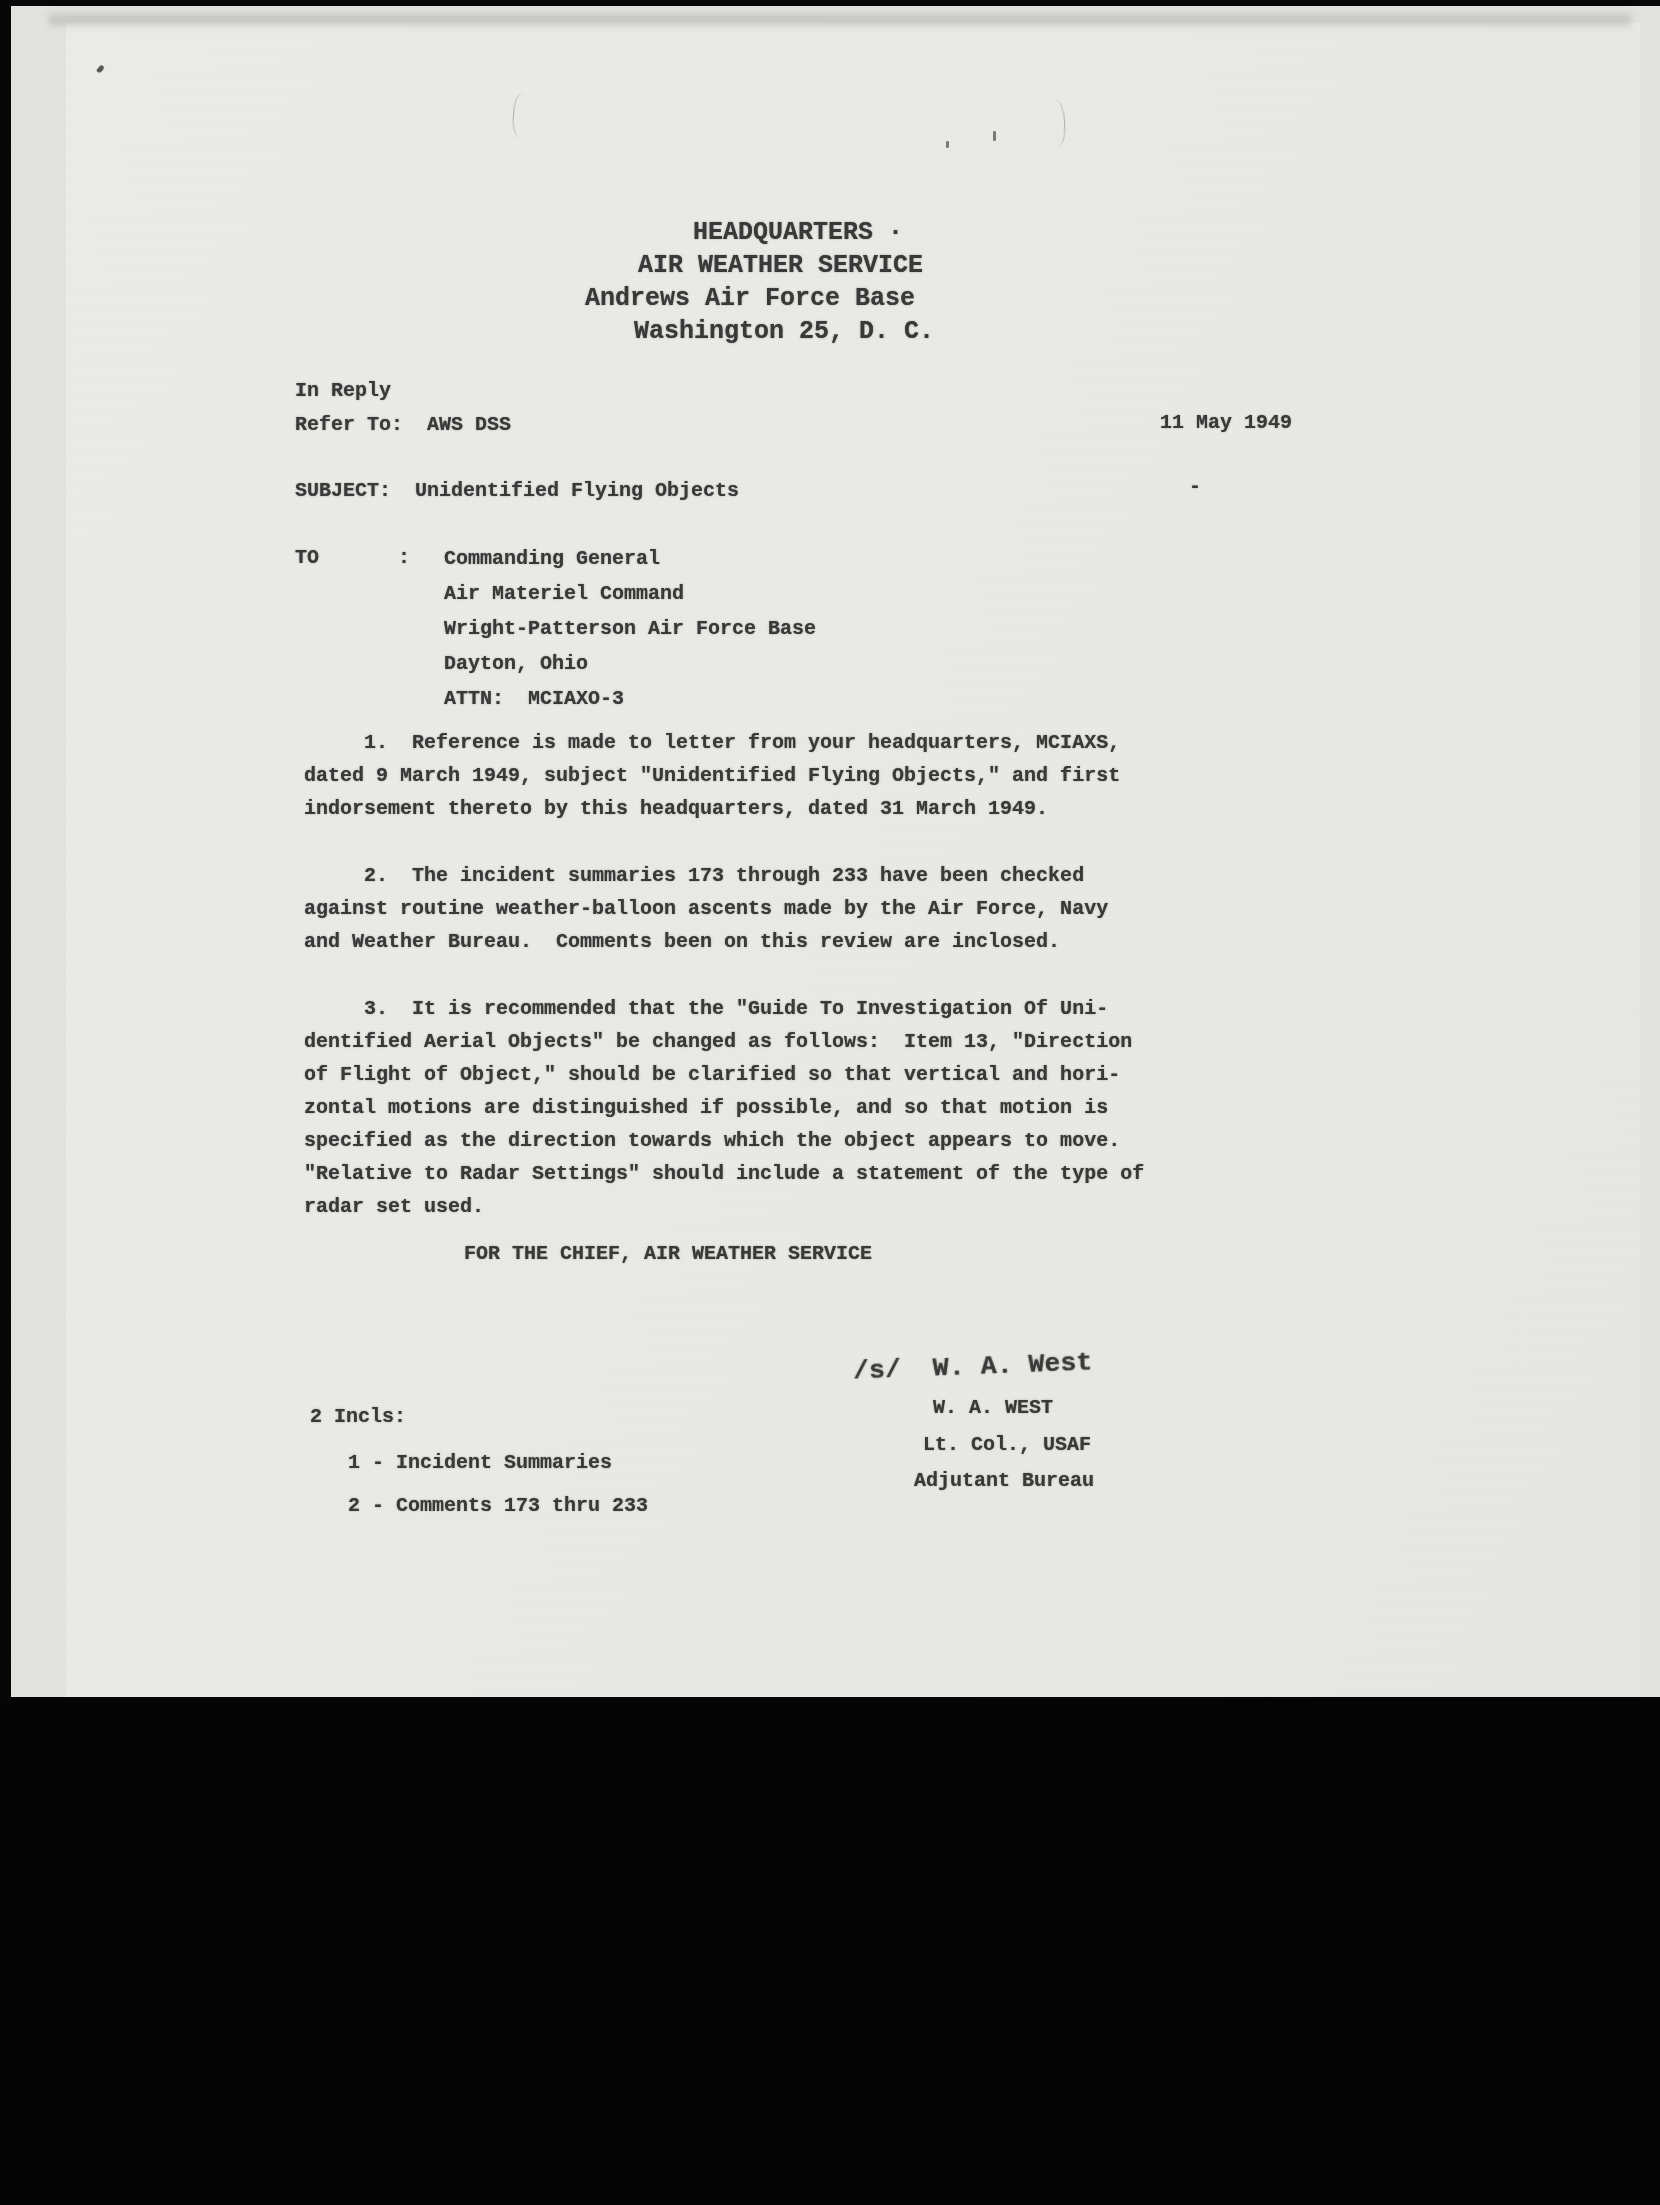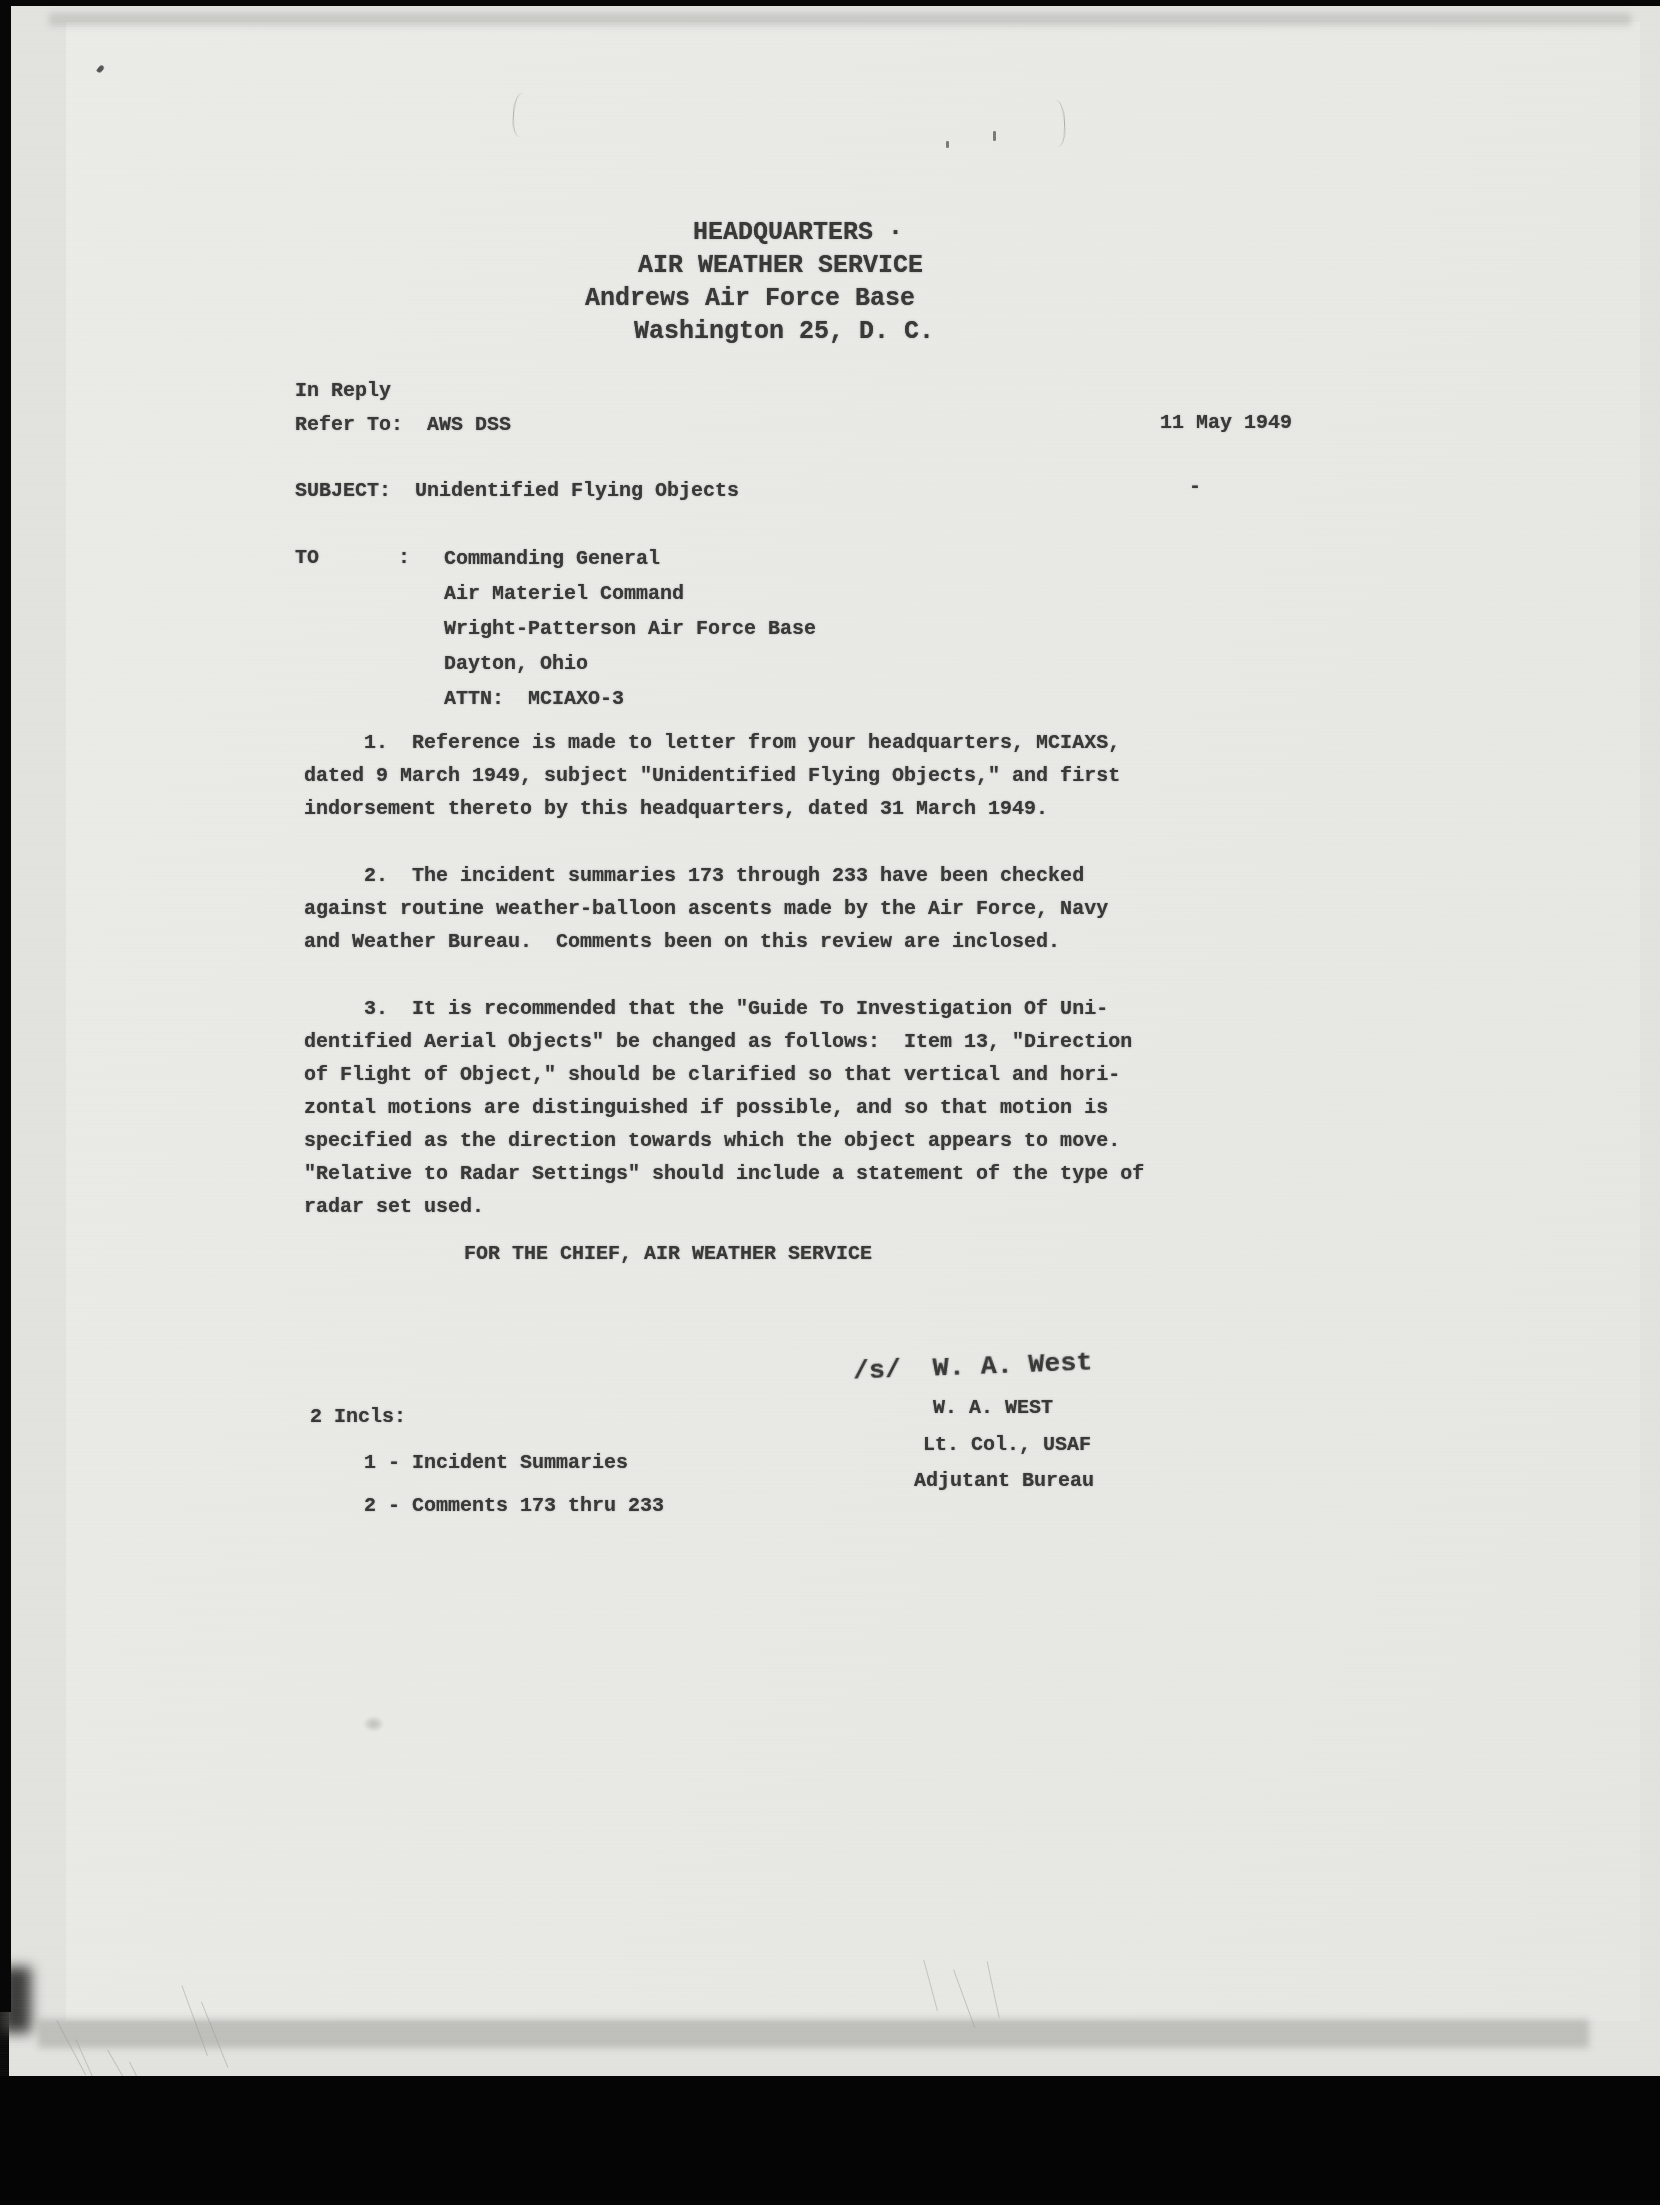--- a/index.html
+++ b/index.html
@@ -1,16 +1,16 @@
 <!DOCTYPE html>
 <html style="font-size:7px"><head>
 <meta charset="utf-8">
 <style>
   html,body{margin:0;padding:0;background:#050505;}
-  #scan{position:relative;width:1661px;height:2076px;background:#0a0a0a;overflow:hidden;
+  #scan{position:relative;width:1661px;height:1697px;background:#0a0a0a;overflow:hidden;
         font-family:"Liberation Mono", monospace;}
   
   .photo{position:absolute;left:8.9px;top:5.8px;width:1652px;height:2167px;background:#e2e3df;}
   
   .paper{position:absolute;left:66px;top:22px;width:1574px;height:1999px;
          background:linear-gradient(115deg,#ebece8 0%,#e9eae6 45%,#e6e7e3 100%);}
   
   .shade{position:absolute;pointer-events:none;}
   .left-shadow{left:42px;top:22px;width:97px;height:2003px;
 ated      background:linear-gradient(to right,rgba(130,131,127,0) 0%,rgba(120,121,117,.50) 35%,rgba(140,141,137,.22) 68%,rgba(140,141,137,0) 100%);
@@ -21,21 +21,21 @@
   .black-strip-top{position:absolute;left:0;top:0;width:1661px;height:6.2px;background:#070707;}
   .black-strip-left{position:absolute;left:0;top:0;width:10.6px;height:2012px;background:#070707;}
   .black-strip-bottom{position:absolute;left:0;top:0;width:1661px;height:2205px;
       clip-path:polygon(0 2159px,1661px 2181px,1661px 2205px,0 2205px);background:#060606;}
   
   .t{position:absolute;white-space:pre;font-weight:700;color:#1d1d1d;opacity:.87;
      font-size:20px;line-height:33px;filter:blur(0.4px);
      text-shadow:0 0 0.9px rgba(40,40,40,.75),0 0 3.1px rgba(70,70,70,.22);}
   .lh{font-size:25px;}
   .addr{line-height:35px;}
-  .encl{line-height:43px;margin-left:16px;}
+  .encl{line-height:43px;}
   .sig{font-size:26.6px;transform:rotate(-2.2deg);}
   
   .mark{position:absolute;pointer-events:none;}
   .comma{left:98px;top:65px;width:4.9px;height:8px;background:#393937;border-radius:60% 60% 70% 30%;
          transform:rotate(38deg);filter:blur(0.4px);opacity:.85;}
   .curve-l{left:513px;top:93px;width:16px;height:44px;border-left:1.3px solid #72736f;
            border-radius:60%/50%;transform:rotate(4deg);opacity:.5;filter:blur(0.3px);}
   .curve-r{left:1048px;top:100px;width:16px;height:47px;border-right:1.3px solid #72736f;
            border-radius:60%/50%;transform:rotate(-3deg);opacity:.5;filter:blur(0.3px);}
   .tick{width:2.7px;height:9.7px;background:#4a4a48;border-radius:1.3px;filter:blur(0.4px);opacity:.7;}

